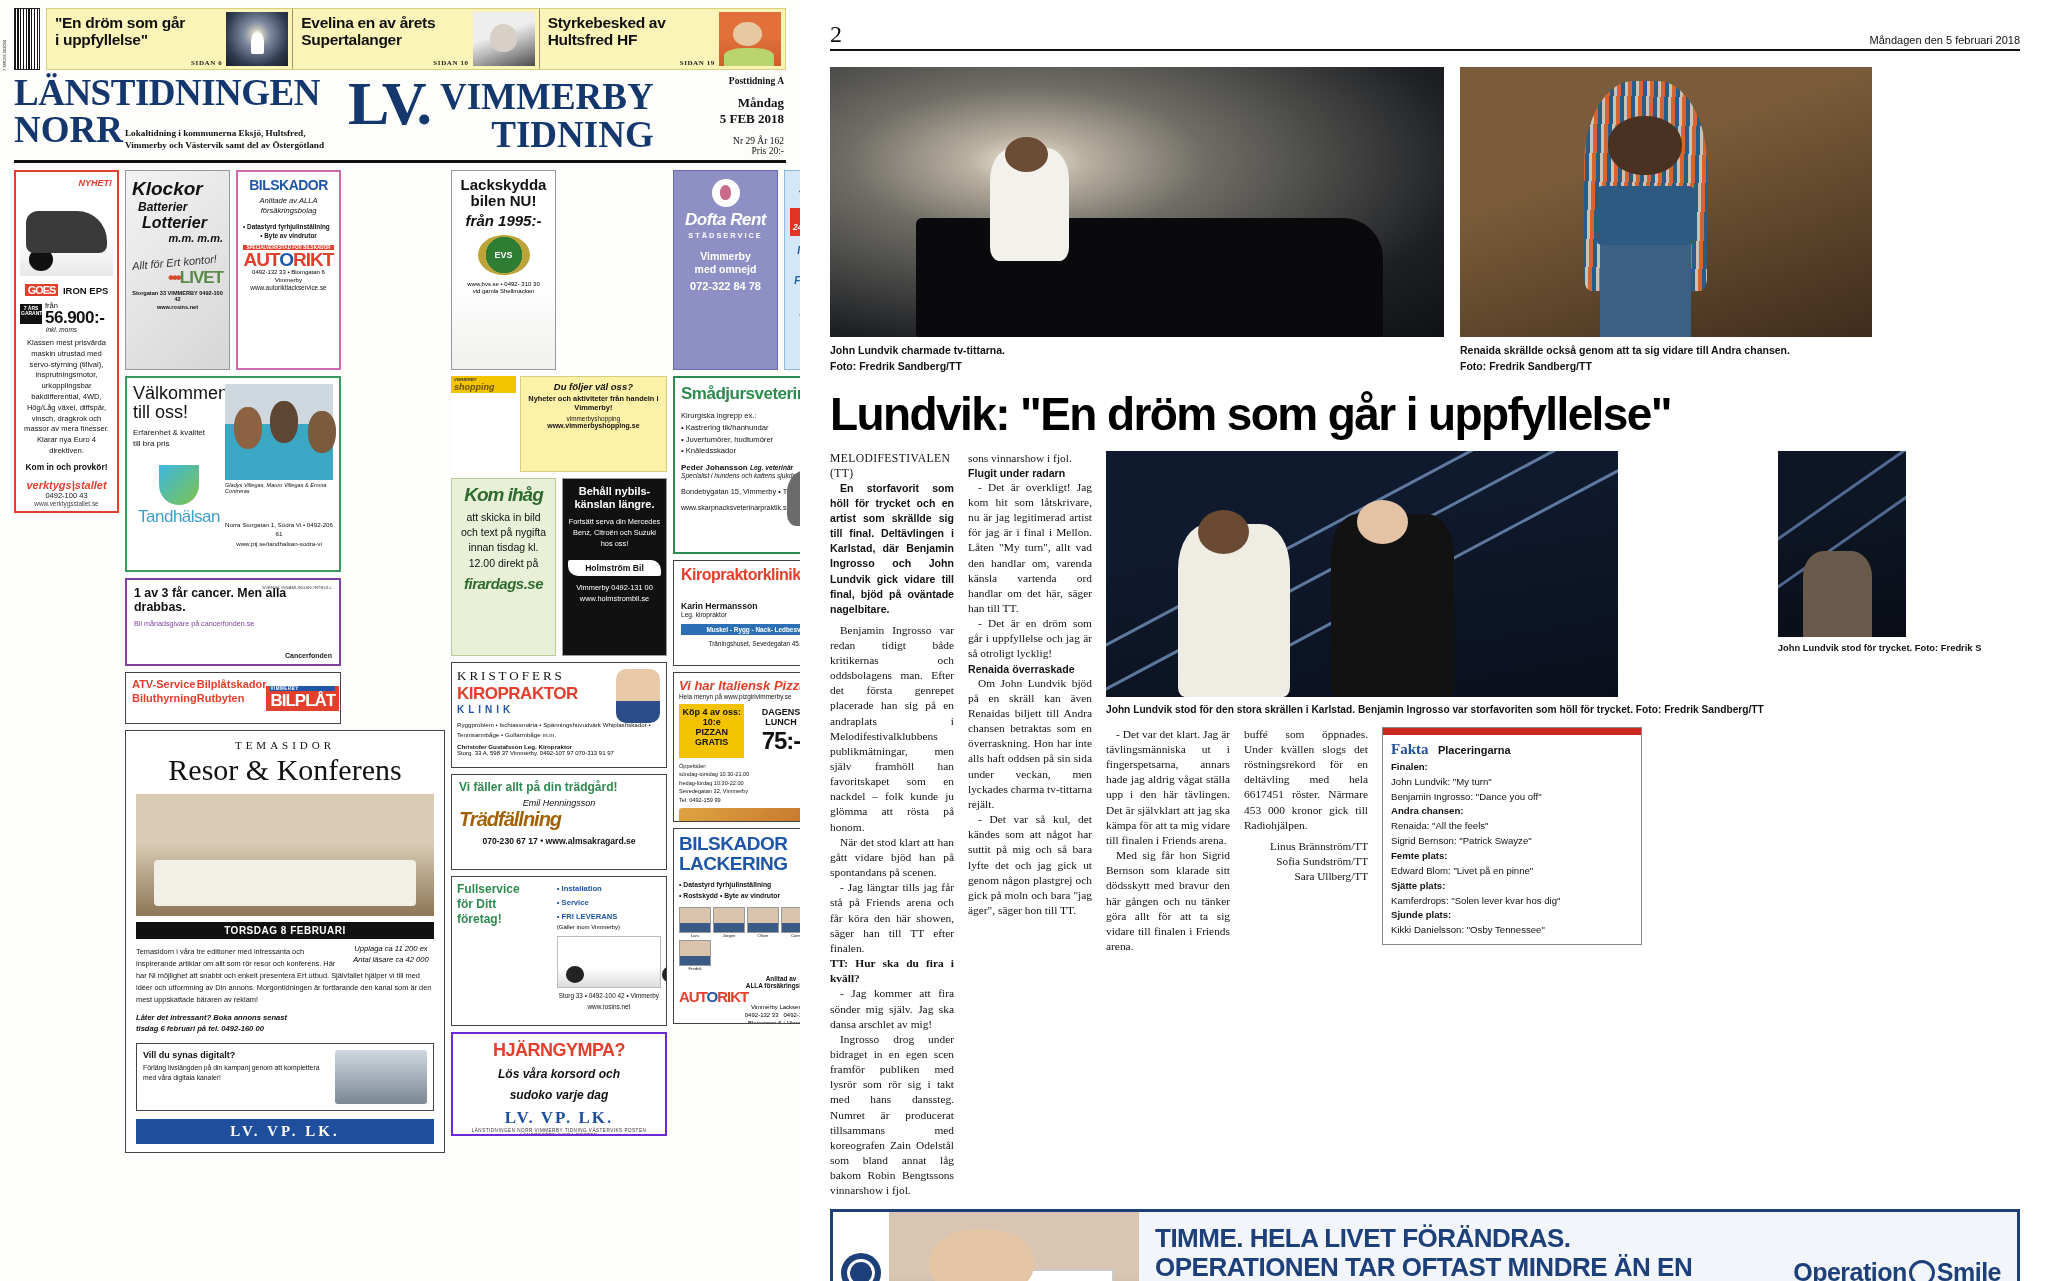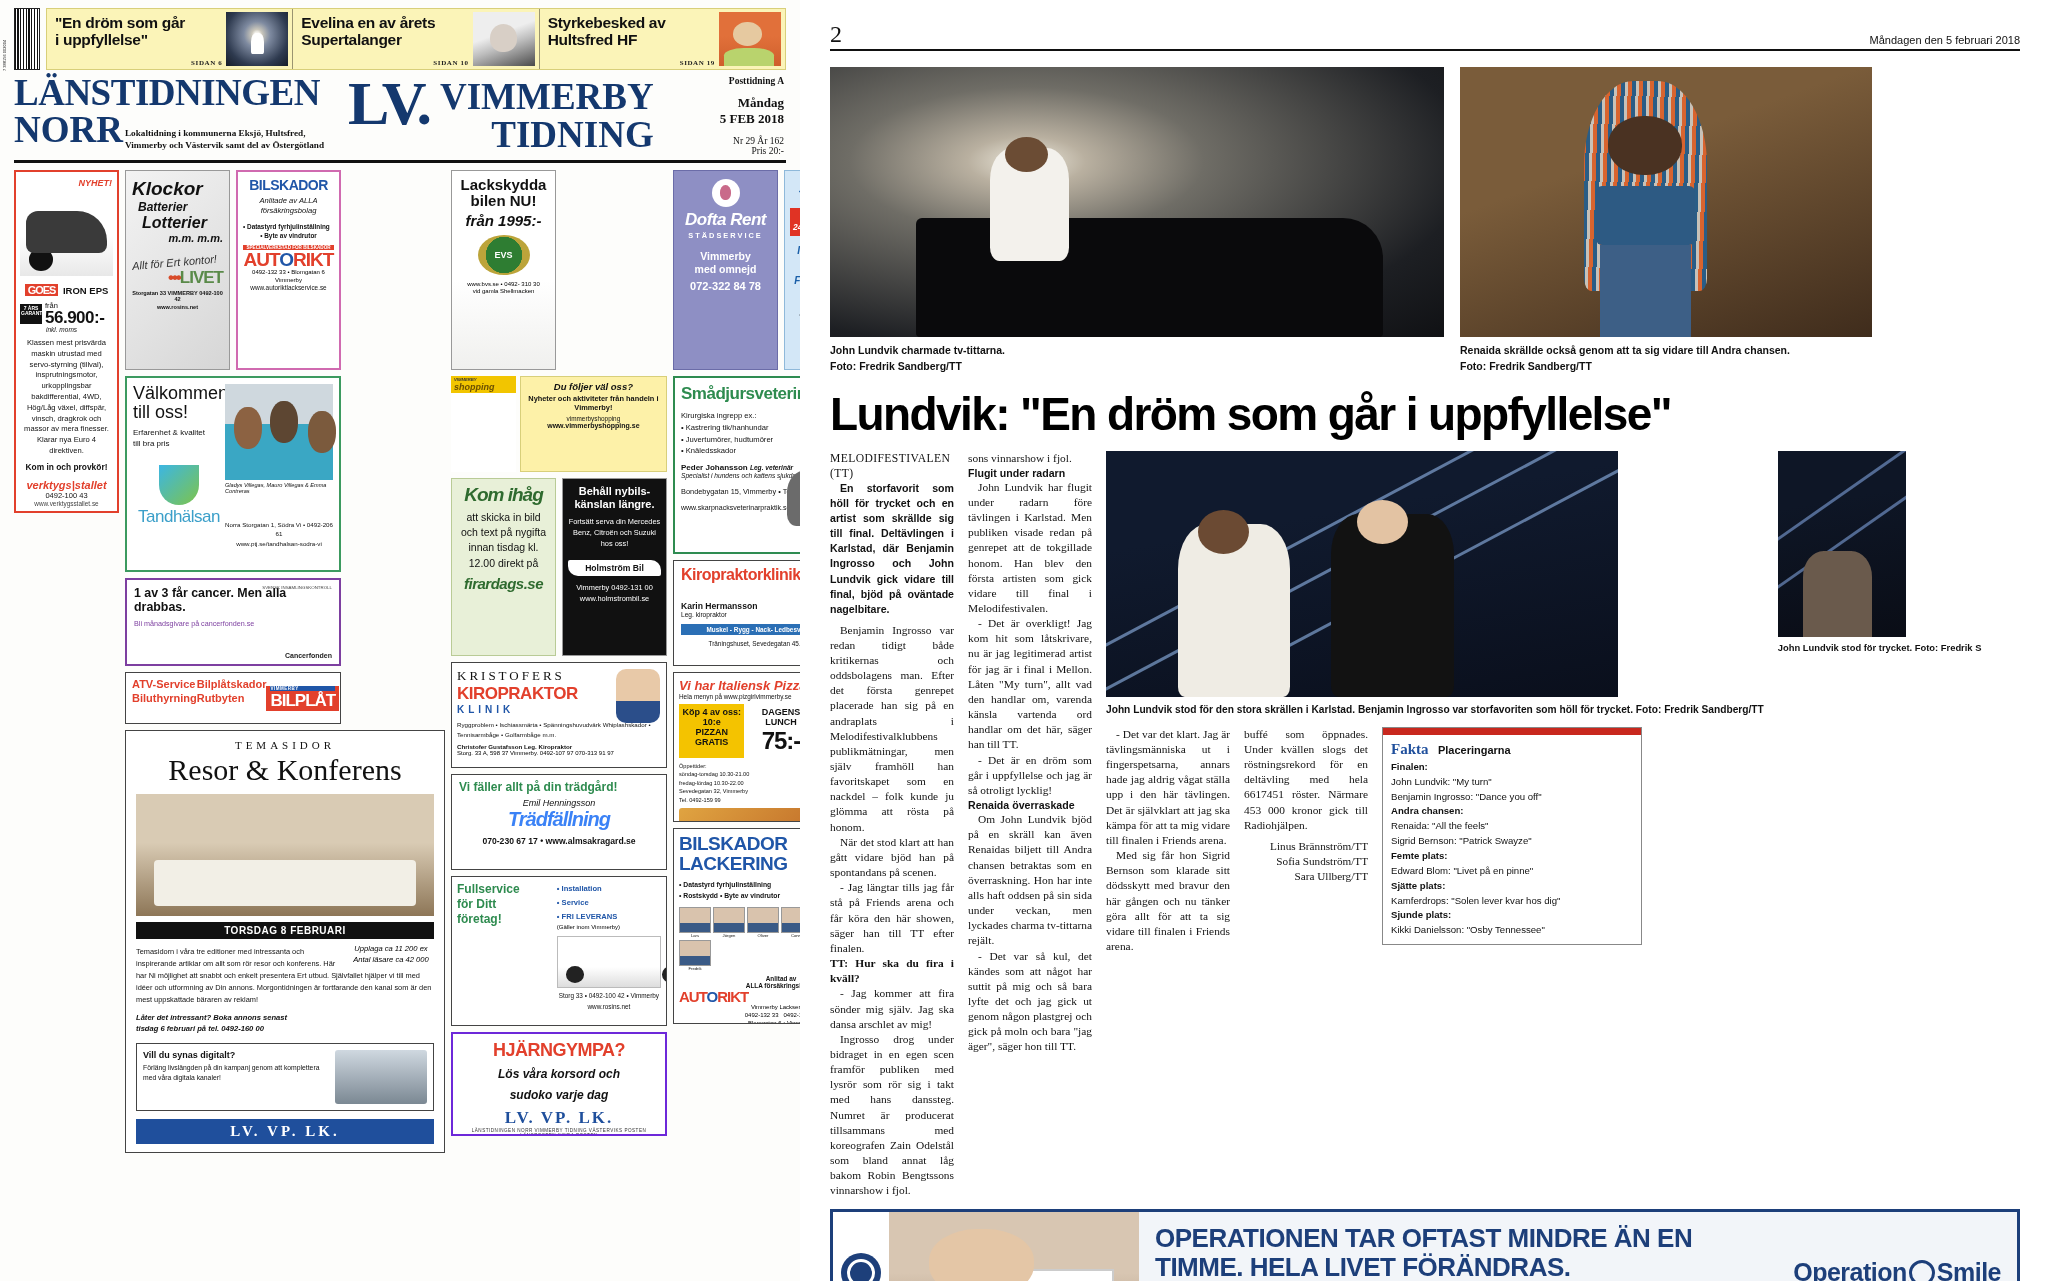--- a/index.html
+++ b/index.html
@@ -258,21 +258,21 @@
   .tema-box { border:1px solid #444; margin-top:8px; padding:6px; display:flex; gap:6px; }
   .tb-l { flex:1; }
   .tb-h { font-size:9px; font-weight:bold; color:#111; }
   .tb-b { font-size:6.8px; color:#111; line-height:1.5; margin-top:3px; }
   .tb-img { width:92px; height:54px; background:linear-gradient(180deg,#cfd8e0,#7b8893); border-radius:3px; }
   .lv-bar { background:#1f4f9c; color:#fff; text-align:center; font-weight:bold; font-size:15px; letter-spacing:3px; padding:4px; margin-top:8px; font-family:"Liberation Serif",serif; }
 
   .ad-fallning { width:216px; height:96px; border:1px solid #444; padding:5px 7px; }
   .fl-h { color:#2e8b4f; font-weight:bold; font-size:12px; }
   .fl-name { font-size:9px; font-style:italic; color:#111; text-align:center; margin-top:4px; }
-  .fl-big { font-size:20px; font-style:italic; font-weight:bold; color:#3b82f6; text-align:center; letter-spacing:-1px; }
+  .fl-big { font-size:20px; font-style:italic; font-weight:bold; color:#a16207; text-align:left; letter-spacing:-1px; }
   .fl-t { font-size:8.6px; font-weight:bold; color:#111; text-align:center; margin-top:5px; }
 
   .ad-full { width:216px; height:150px; border:1px solid #444; padding:5px; display:flex; gap:6px; }
   .fu-l { width:46%; }
   .fu-h { color:#2e8b4f; font-weight:bold; font-size:12px; line-height:1.25; }
   .fu-r { flex:1; }
   .fu-li { font-size:7.6px; font-weight:bold; color:#2056a8; line-height:1.85; }
   .fu-van { height:52px; background:linear-gradient(180deg,#fff 0 60%,#ddd 100%); border:1px solid #bbb; margin-top:4px; position:relative; }
   .fu-van::after{ content:""; position:absolute; left:8%; bottom:4px; width:18%; height:34%; background:#222; border-radius:50%; box-shadow:96px 0 0 #222; }
   .fu-addr { font-size:6.4px; color:#111; text-align:center; margin-top:4px; }
@@ -855,21 +855,20 @@
         <p>När det stod klart att han gått vidare bjöd han på spontandans på scenen.</p>
         <p>- Jag längtar tills jag får stå på Friends arena och får köra den här showen, säger han till TT efter finalen.</p>
         <p class="qh">TT: Hur ska du fira i kväll?</p>
         <p>- Jag kommer att fira sönder mig själv. Jag ska dansa arschlet av mig!</p>
         <p>Ingrosso drog under bidraget in en egen scen framför publiken med lysrör som rör sig i takt med hans danssteg. Numret är producerat tillsammans med koreografen Zain Odelstål som bland annat låg bakom Robin Bengtssons vinnarshow i fjol.</p>
       </div>
 
       <div class="col">
         <p class="noind">sons vinnarshow i fjol.</p>
         <p class="subh">Flugit under radarn</p>
-        <p>John Lundvik har flugit under radarn före tävlingen i Karlstad. Men publiken visade redan på genrepet att de tokgillade honom. Han blev den första artisten som gick vidare till final i Melodifestivalen.</p>
         <p>- Det är overkligt! Jag kom hit som låtskrivare, nu är jag legitimerad artist för jag är i final i Mellon. Låten "My turn", allt vad den handlar om, varenda känsla vartenda ord handlar om det här, säger han till TT.</p>
         <p>- Det är en dröm som går i uppfyllelse och jag är så otroligt lycklig!</p>
         <p class="subh">Renaida överraskade</p>
         <p>Om John Lundvik bjöd på en skräll kan även Renaidas biljett till Andra chansen betraktas som en överraskning. Hon har inte alls haft oddsen på sin sida under veckan, men lyckades charma tv-tittarna rejält.</p>
         <p>- Det var så kul, det kändes som att något har suttit på mig och så bara lyfte det och jag gick ut genom någon plastgrej och gick på moln och bara "jag äger", säger hon till TT.</p>
       </div>
 
       <div style="flex:1; display:flex; flex-direction:column;">
         <div style="display:flex; gap:14px;">
           <div>
@@ -933,22 +932,22 @@
         </div>
       </div>
     </div>
 
     <div class="os-ad">
       <div class="os-logo">
         <div class="os-circle"></div>
       </div>
       <div class="os-photo"></div>
       <div class="os-text">
+        <div class="os-h">TIMME. HELA LIVET FÖRÄNDRAS.</div>
         <div class="os-h">OPERATIONEN TAR OFTAST MINDRE ÄN EN</div>
-        <div class="os-h">TIMME. HELA LIVET FÖRÄNDRAS.</div>
 
       </div>
       <div class="os-brand">
         <span class="os-brand-t">Operation</span>
         <span class="os-globe"></span>
         <span class="os-brand-t">Smile</span>
       </div>
     </div>
   </div>
 </div>

